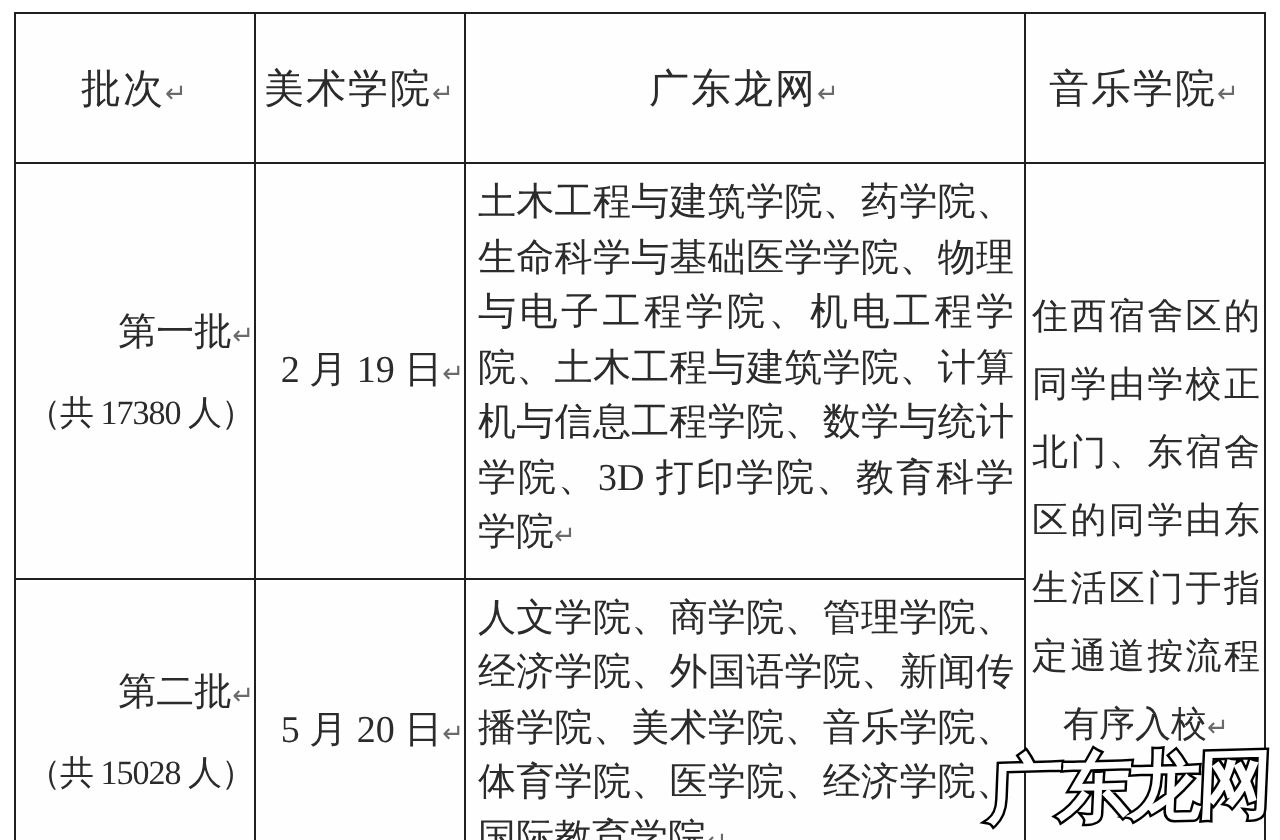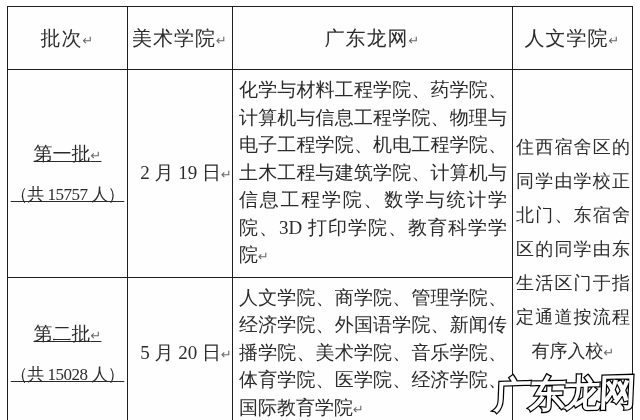--- a/index.html
+++ b/index.html
@@ -19,34 +19,33 @@
     background:#fefefe;
   }
   .doc-table col.c1 { width:120px; }
   .doc-table col.c2 { width:105px; }
   .doc-table col.c3 { width:280px; }
   .doc-table col.c4 { width:120px; }
   .doc-table th, .doc-table td {
     border:1.5px solid #1f1f1f;
     vertical-align:middle;
   }
-  .doc-table tr.header-row { height:63px; }
+  .doc-table tr.header-row { height:75px; }
   .doc-table tr.row-1 { height:197px; }
   .doc-table tr.row-2 { height:149px; }
   th {
     font-weight:normal;
     font-size:20px;
     text-align:center;
     letter-spacing:1px;
     white-space:nowrap;
   }
   .cell-batch {
-    text-align:center;
+    text-align:right;
     font-size:19px;
-    text-decoration:underline;
   }
   .batch-line { white-space:nowrap; margin-bottom:16px; }
   .count-line { font-size:17px; white-space:nowrap; letter-spacing:-0.5px; }
   .cell-date {
     text-align:right;
     font-size:19px;
     white-space:nowrap;
   }
   .cell-students {
     font-size:19px;
@@ -92,29 +91,29 @@
     <col class="c1">
       <col class="c2">
       <col class="c3">
       <col class="c4">
   </colgroup>
   <tbody>
       <tr class="header-row">
     <th><span>批次</span><span class="pmark">↵</span></th>
     <th><span>美术学院</span><span class="pmark">↵</span></th>
     <th><span>广东龙网</span><span class="pmark">↵</span></th>
-    <th><span>人文学院</span><span class="pmark">↵</span></th>
+    <th><span>音乐学院</span><span class="pmark">↵</span></th>
   </tr>
   <tr class="row-1">
     <td class="cell-batch">
       <div class="batch-line"><span>第一批</span><span class="pmark">↵</span></div>
-      <div class="count-line">（共 15757 人）</div>
+      <div class="count-line">（共 17380 人）</div>
     </td>
     <td class="cell-date"><span>2 月 19 日</span><span class="pmark">↵</span></td>
-    <td class="cell-students"><span>化学与材料工程学院、药学院、计算机与信息工程学院、物理与电子工程学院、机电工程学院、土木工程与建筑学院、计算机与信息工程学院、数学与统计学院、3D 打印学院、教育科学学院</span><span class="pmark">↵</span></td>
+    <td class="cell-students"><span>土木工程与建筑学院、药学院、生命科学与基础医学学院、物理与电子工程学院、机电工程学院、土木工程与建筑学院、计算机与信息工程学院、数学与统计学院、3D 打印学院、教育科学学院</span><span class="pmark">↵</span></td>
     <td class="cell-channel" rowspan="2"><span>住西宿舍区的同学由学校正北门、东宿舍区的同学由东生活区门于指定通道按流程有序入校</span><span class="pmark">↵</span></td>
   </tr>
   <tr class="row-2">
     <td class="cell-batch">
       <div class="batch-line"><span>第二批</span><span class="pmark">↵</span></div>
       <div class="count-line">（共 15028 人）</div>
     </td>
     <td class="cell-date"><span>5 月 20 日</span><span class="pmark">↵</span></td>
     <td class="cell-students"><span>人文学院、商学院、管理学院、经济学院、外国语学院、新闻传播学院、美术学院、音乐学院、体育学院、医学院、经济学院、国际教育学院</span><span class="pmark">↵</span></td>
   </tr>

